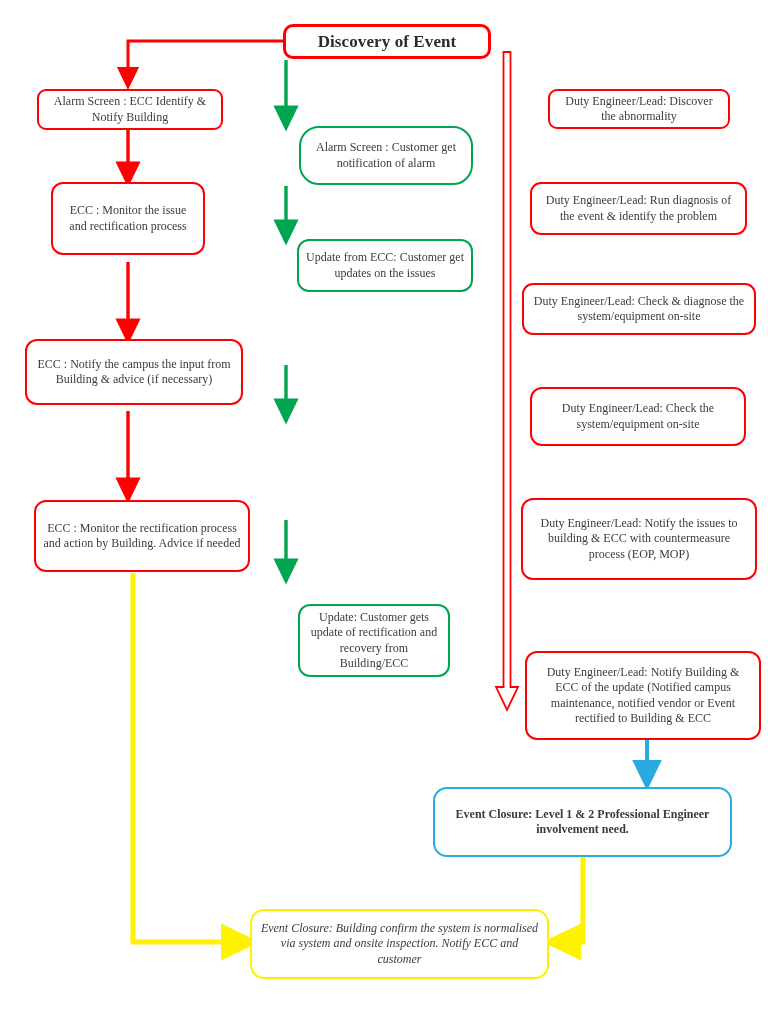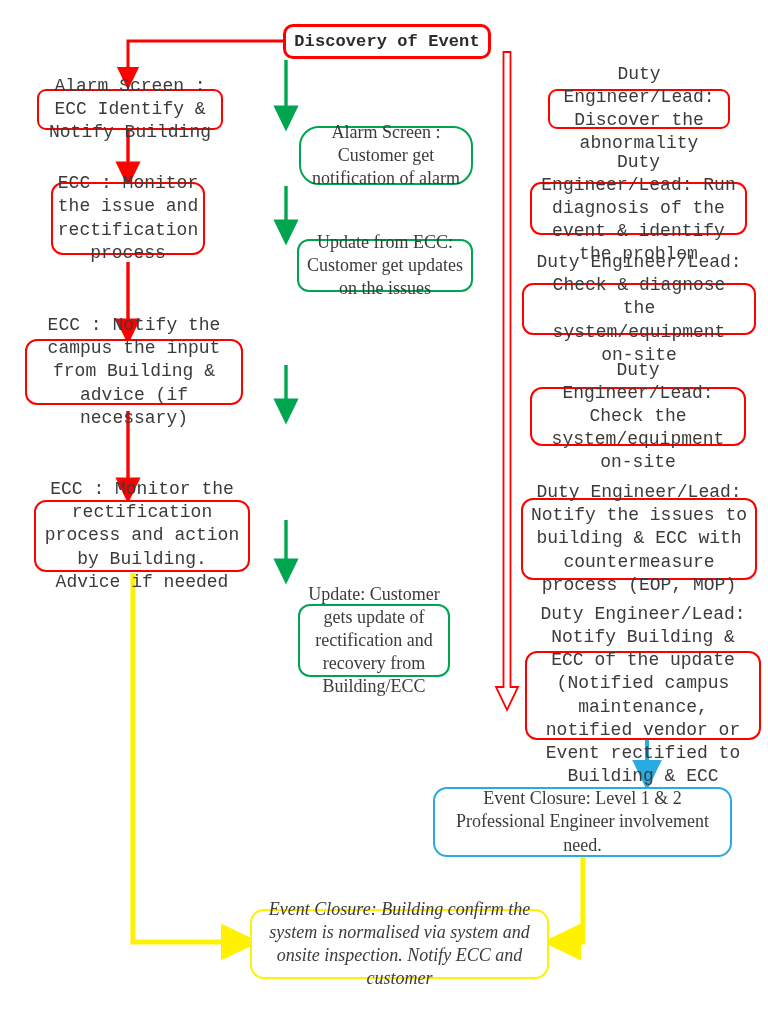--- a/index.html
+++ b/index.html
@@ -24,32 +24,32 @@
     display: flex;
     align-items: center;
     justify-content: center;
     text-align: center;
     border-style: solid;
     background: #ffffff;
     color: #3b3b3b;
     line-height: 1.28;
     padding: 3px 7px;
   }
-  .node.red    { border-color: #FF0000; font-family: Liberation Mono, monospace; }
+  .node.red    { border-color: #FF0000; }
   .node.green  { border-color: #00A550; }
   .node.blue   { border-color: #29ABE2; }
   .node.yellow { border-color: #FFF200; font-style: italic; }
 
   .node-title {
     font-size: 17px;
     font-weight: bold;
     color: #2b2b2b;
     letter-spacing: .1px;
   }
-  .node-body { font-size: 18px; }
+  .node-body { font-size: 12px; }
 
   svg#wires {
     position: absolute;
     left: 0; top: 0;
     width: 768px;
     height: 1024px;
     pointer-events: none;
   }
 </style>
 </head>
@@ -167,21 +167,21 @@
   </div>
 
   <div class="node red node-body" style="left:521px; top:498px; width:236px; height:82px; border-width:2.6px; border-radius:12px;">
     <span>Duty Engineer/Lead: Notify the issues to building &amp; ECC with countermeasure process (EOP, MOP)</span>
   </div>
 
   <div class="node red node-body" style="left:525px; top:651px; width:236px; height:89px; border-width:2.8px; border-radius:12px;">
     <span>Duty Engineer/Lead: Notify Building &amp; ECC of the update (Notified campus maintenance, notified vendor or Event rectified to Building &amp; ECC</span>
   </div>
 
-  <div class="node blue node-body" style="left:433px; top:787px; width:299px; height:70px; border-width:2.8px; border-radius:14px;">
+  <div class="node blue node-body" style="left:433px; top:787px; width:299px; height:70px; border-width:2.8px; border-radius:14px;font-weight:bold;">
     <span>Event Closure: Level 1 &amp; 2 Professional Engineer involvement need.</span>
   </div>
 
   <div class="node yellow node-body" style="left:250px; top:909px; width:299px; height:70px; border-width:2.8px; border-radius:14px;">
     <span>Event Closure: Building confirm the system is normalised via system and onsite inspection. Notify ECC and customer</span>
   </div>
 
 </div>
 
 </body></html>

